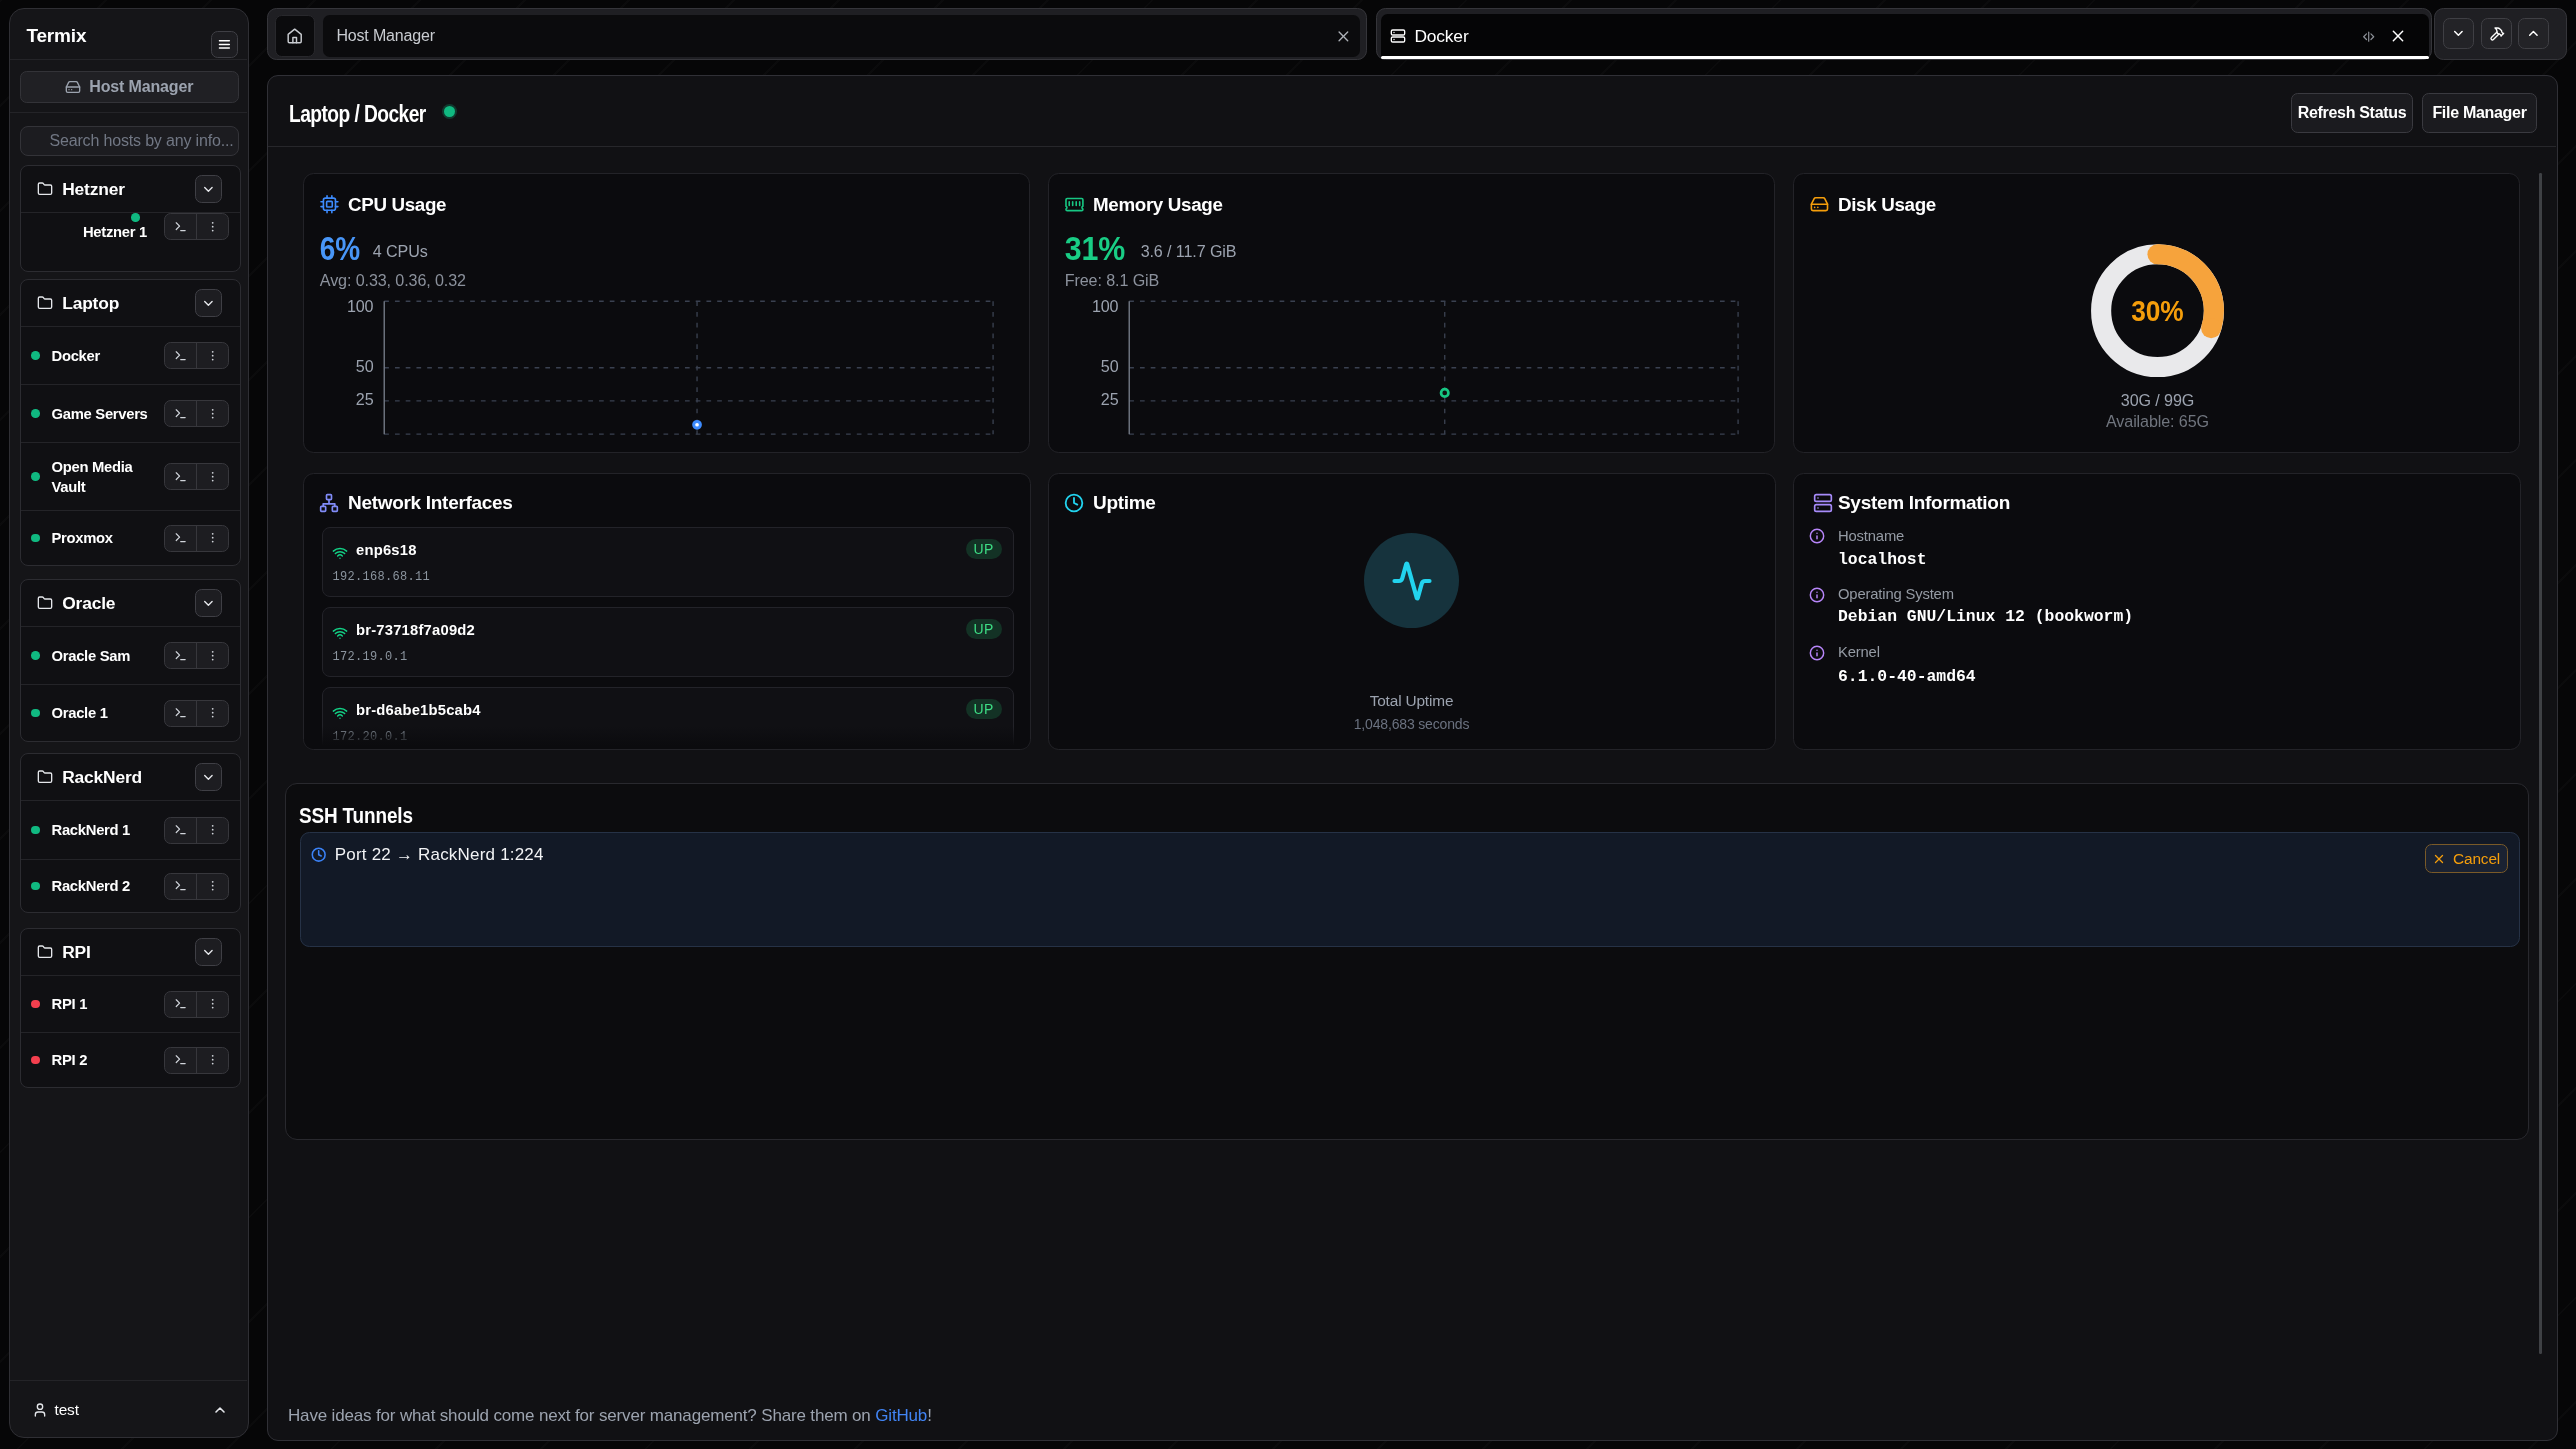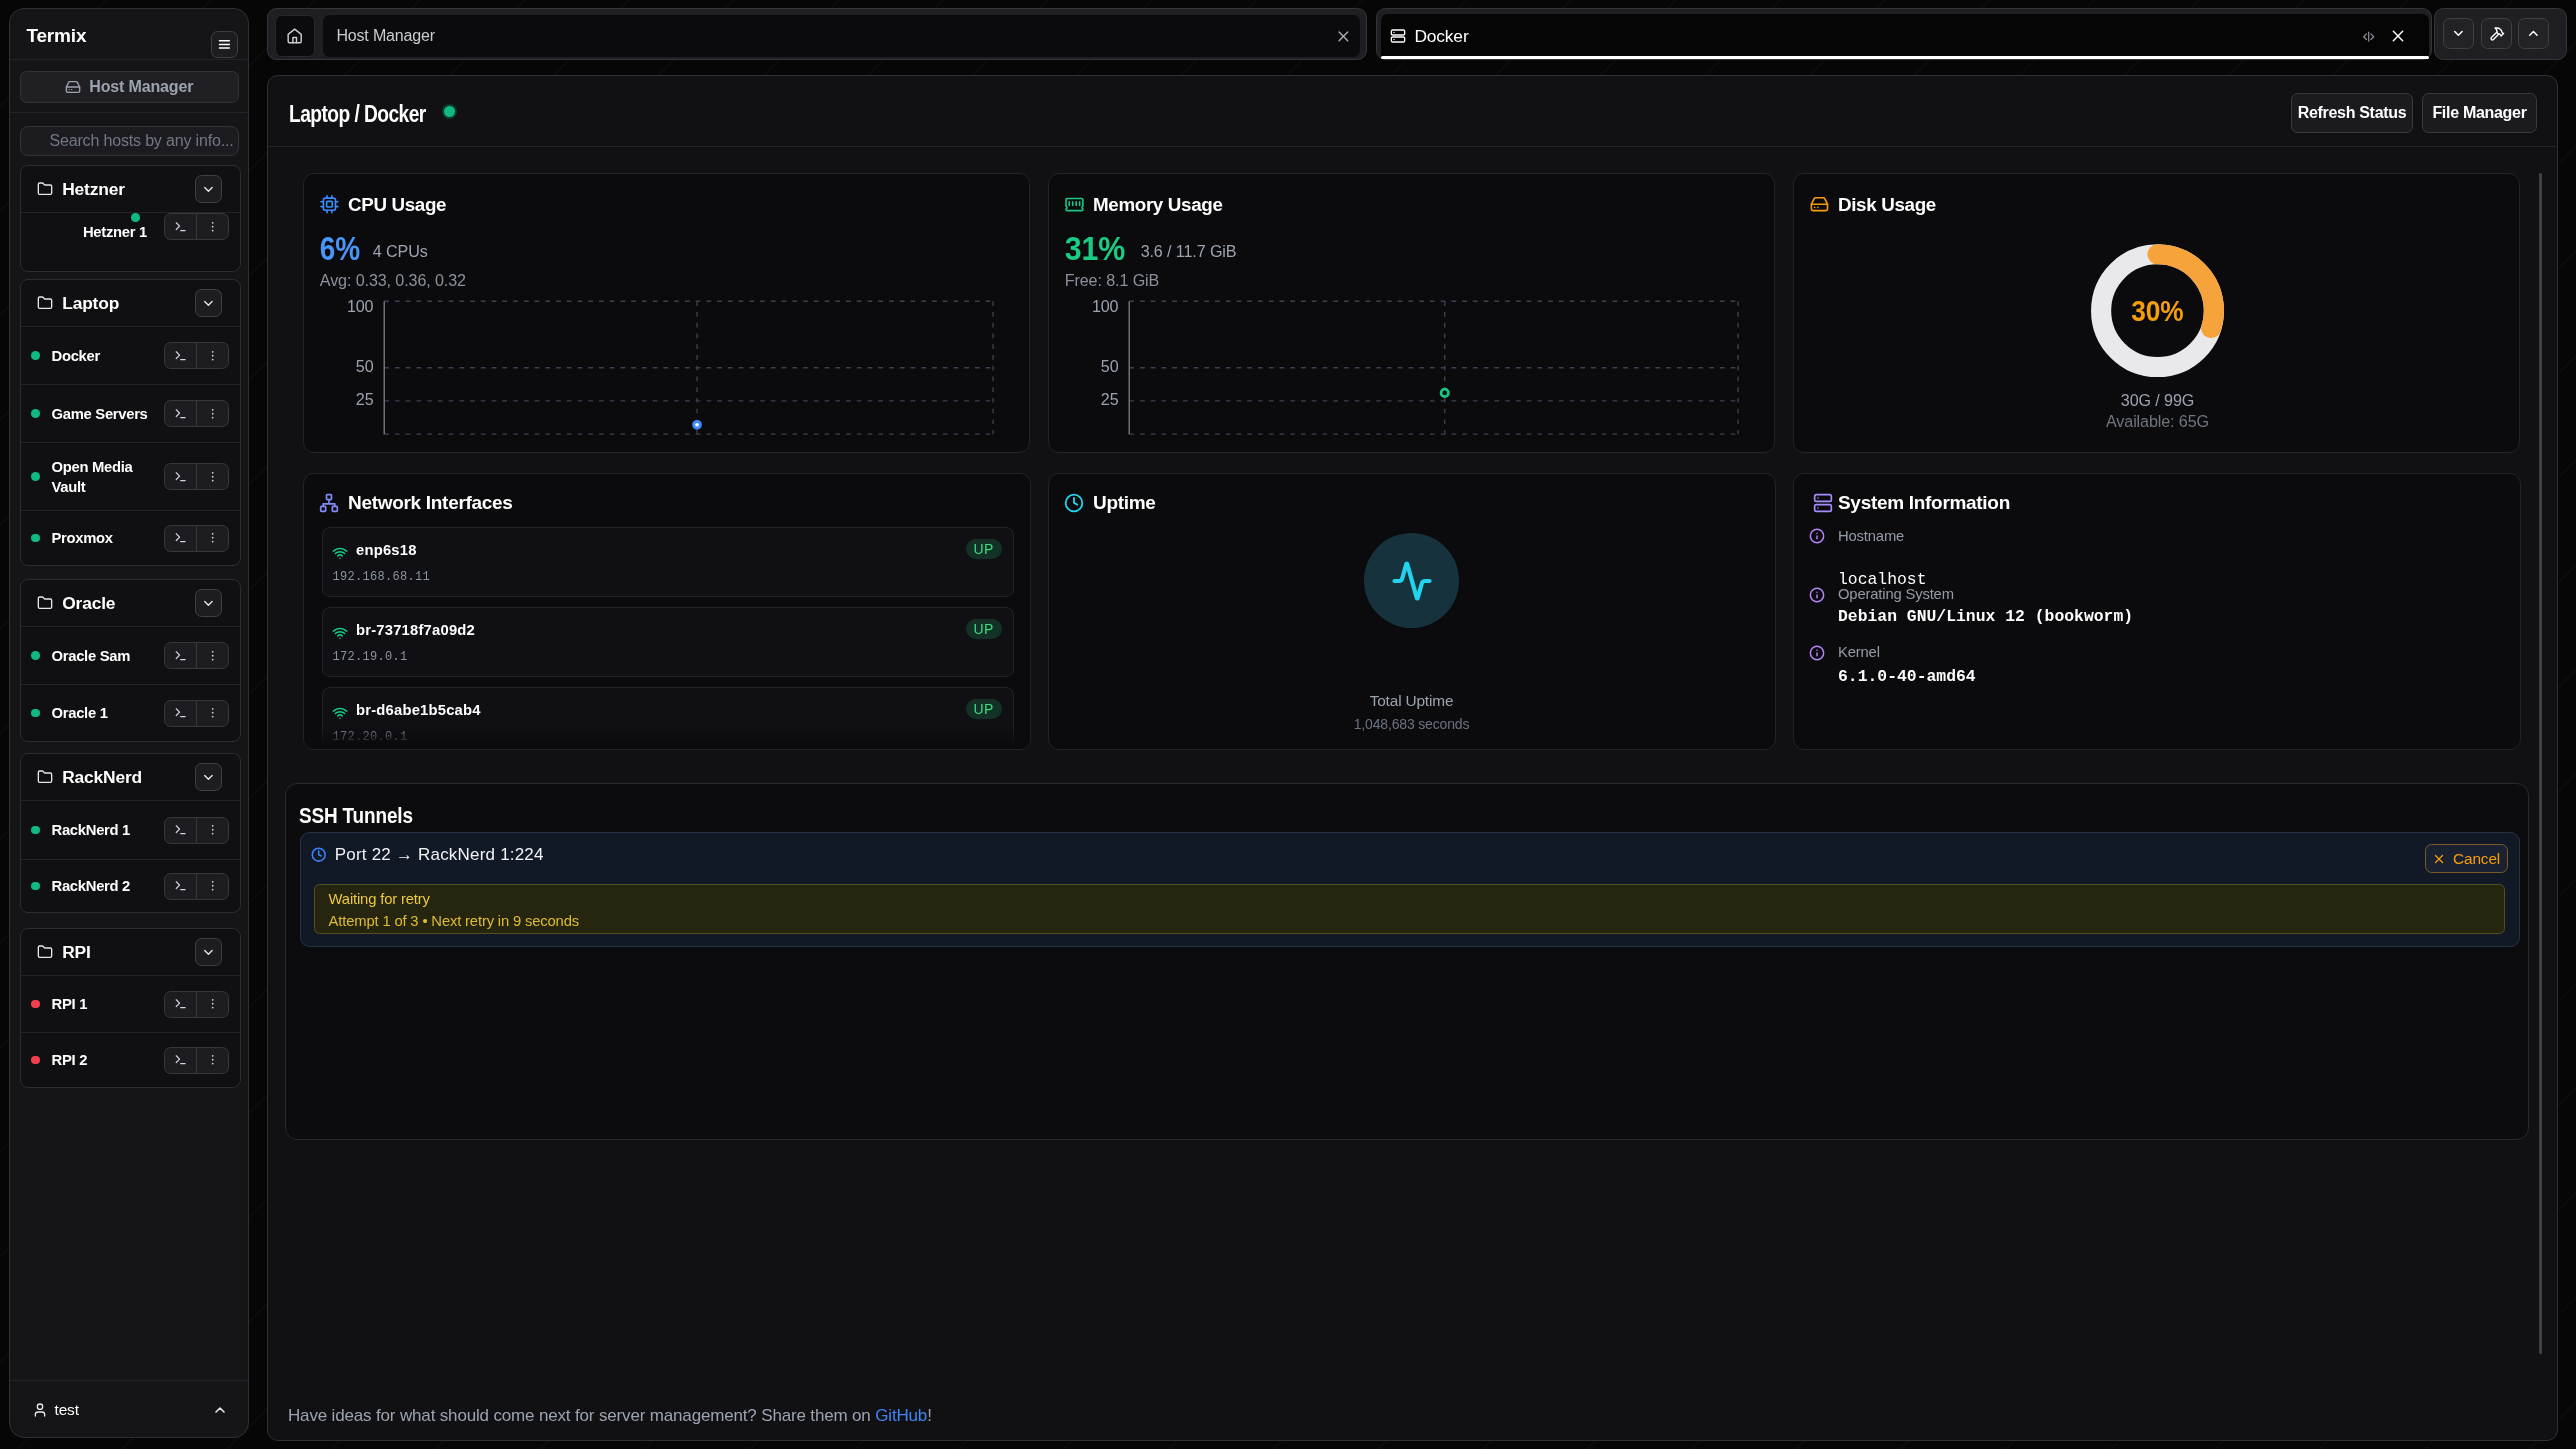--- a/index.html
+++ b/index.html
@@ -592,21 +592,21 @@
           <line x1="6" y1="18" x2="6.01" y2="18"></line>
         </svg>
     </div>
     <div class="abs" style="left:44px; top:18px; font-size:19px; font-weight:bold; letter-spacing:-0.3px;">System Information</div>
     <svg class="abs" style="left:14.8px; top:54px;" width="16" height="16" viewBox="0 0 24 24" fill="none" stroke="#b886fa" stroke-width="2.2" stroke-linecap="round" stroke-linejoin="round">
         <circle cx="12" cy="12" r="10"></circle>
         <path d="M12 16v-4"></path>
         <path d="M12 8h.01"></path>
       </svg>
     <div class="abs" style="left:44px; top:54px; font-size:14.8px; color:#959ba4;">Hostname</div>
-    <div class="abs mono" style="left:44px; top:76px; font-size:16.4px; font-weight:normal; color:#fff;margin-top:20px;">localhost</div>
+    <div class="abs mono" style="left:44px; top:76px; font-size:16.4px; font-weight:bold; color:#fff;">localhost</div>
     <svg class="abs" style="left:14.8px; top:113px;" width="16" height="16" viewBox="0 0 24 24" fill="none" stroke="#b886fa" stroke-width="2.2" stroke-linecap="round" stroke-linejoin="round">
         <circle cx="12" cy="12" r="10"></circle>
         <path d="M12 16v-4"></path>
         <path d="M12 8h.01"></path>
       </svg>
     <div class="abs" style="left:44px; top:112px; font-size:14.8px; color:#959ba4;">Operating System</div>
     <div class="abs mono" style="left:44px; top:133px; font-size:16.4px; font-weight:bold; color:#fff;">Debian GNU/Linux 12 (bookworm)</div>
     <svg class="abs" style="left:14.8px; top:171px;" width="16" height="16" viewBox="0 0 24 24" fill="none" stroke="#b886fa" stroke-width="2.2" stroke-linecap="round" stroke-linejoin="round">
         <circle cx="12" cy="12" r="10"></circle>
         <path d="M12 16v-4"></path>
@@ -624,24 +624,20 @@
           <polyline points="12 6 12 12 16 14"></polyline>
         </svg>
       <div class="abs" style="left:34px; top:12px; font-size:17px; color:#f2f3f5; letter-spacing:0.2px;">Port 22 → RackNerd 1:224</div>
       <div class="abs" style="right:10.7px; top:11.4px; width:83px; height:29px; background:#1a2232; border:1.3px solid #7a5a28; border-radius:6.7px; display:flex; align-items:center; justify-content:center; gap:8px;">
         <svg width="12" height="12" viewBox="0 0 24 24" fill="none" stroke="#f59e0b" stroke-width="2.6" stroke-linecap="round">
             <line x1="5" y1="5" x2="19" y2="19"></line>
             <line x1="19" y1="5" x2="5" y2="19"></line>
           </svg>
         <span style="font-size:15.4px; color:#f59e0b;">Cancel</span>
       </div>
-      <div class="abs" style="left:13.4px; top:51px; width:2191px; height:50px; background:#26250f; border:1.3px solid #55501e; border-radius:5.4px;">
-        <div class="abs" style="left:13.4px; top:6px; font-size:14.8px; color:#ecc93e;">Waiting for retry</div>
-        <div class="abs" style="left:13.4px; top:27.5px; font-size:14.8px; color:#dfbc33;">Attempt 1 of 3 • Next retry in 9 seconds</div>
-      </div>
     </div>
   </div>
 
   <div class="abs" style="left:20px; top:1330px; font-size:17px; color:#9ca3af;">Have ideas for what should come next for server management? Share them on <span style="color:#4184f4;">GitHub</span>!</div>
 
   <div id="vsb" class="abs"></div>
 </div>
 
 
 </body></html>

